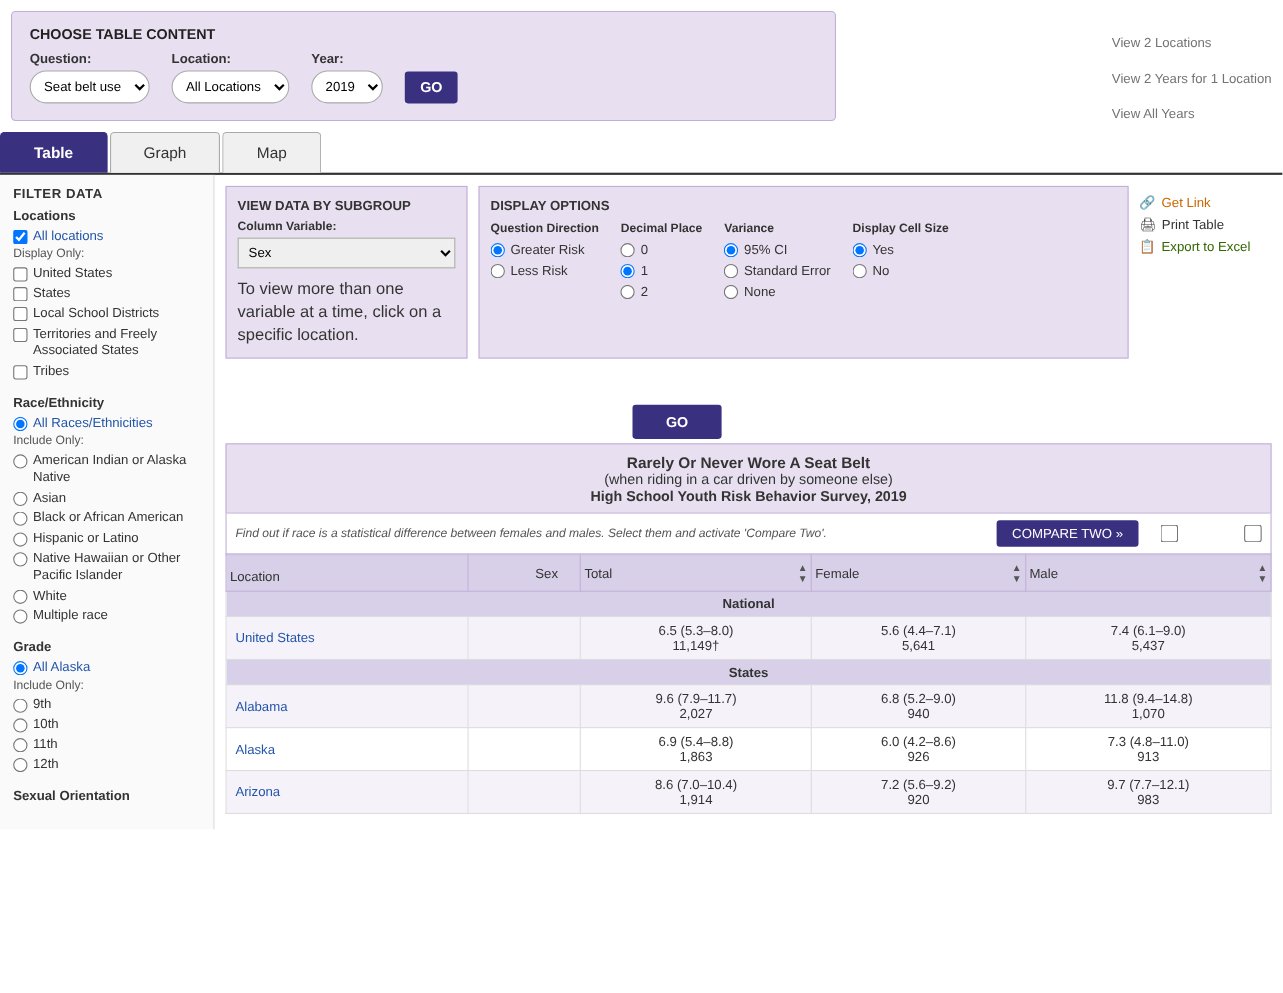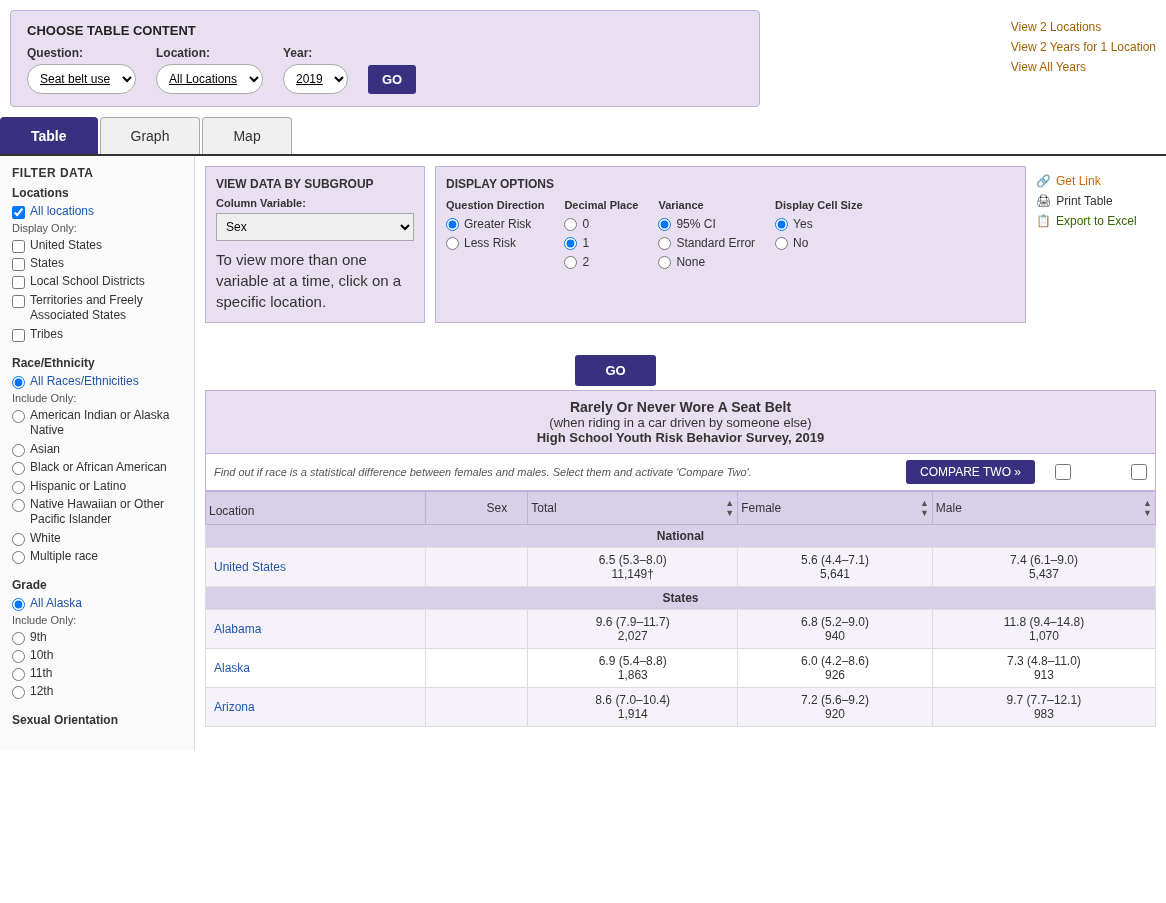--- a/index.html
+++ b/index.html
@@ -5,25 +5,25 @@
     * { box-sizing: border-box; margin: 0; padding: 0; }
     body { font-family: Arial, sans-serif; font-size: 12px; background: #fff; color: #333; width: 1166px; }
 
     
     .top-section { display: flex; justify-content: space-between; padding: 10px; }
     .choose-table { background: #e8e0f0; border: 1px solid #c0b0d8; padding: 12px 16px; border-radius: 4px; flex: 1; max-width: 750px; }
     .choose-table-title { font-weight: bold; font-size: 13px; margin-bottom: 8px; color: #222; }
     .form-row { display: flex; gap: 20px; align-items: flex-end; }
     .form-group { display: flex; flex-direction: column; }
     .form-group label { font-weight: bold; font-size: 12px; margin-bottom: 4px; }
-    .form-group select { padding: 6px 8px; border: 1px solid #aaa; border-radius: 15px; font-size: 12px; appearance: auto; background: #fff; text-decoration: underline; }
+    .form-group select { padding: 6px 8px; border: 1px solid #aaa; border-radius: 15px; font-size: 12px; appearance: auto; background: #fff; }
     .go-btn { background: #3a3080; color: #fff; border: none; padding: 7px 14px; font-size: 13px; font-weight: bold; cursor: pointer; border-radius: 3px; }
 
     .top-links { display: flex; flex-direction: column; gap: 6px; padding: 10px 0 0 20px; }
-    .top-links a { color: #a16207; font-size: 12px; text-decoration: none; }
+    .top-links a { color: #737373; font-size: 12px; text-decoration: none; margin-top: 12px; }
 
     
     .tabs { display: flex; border-bottom: 2px solid #333; margin: 0; }
     .tab { padding: 10px 30px; cursor: pointer; font-size: 14px; border: 1px solid #aaa; border-bottom: none; background: #f0f0f0; color: #333; margin-right: 2px; border-radius: 4px 4px 0 0; }
     .tab.active { background: #3a3080; color: #fff; border-color: #3a3080; font-weight: bold; }
 
     
     .main { display: flex; padding: 0; }
 
     
@@ -234,21 +234,21 @@
       </div>
     </div>
 
     <div class="sidebar-section">
       <div class="sidebar-section-title">Sexual Orientation</div>
     </div>
   </div>
 
   <div class="content">
     <div style="display:flex; gap:0;">
-      <div style="display:flex; flex-direction:column; flex:1; gap:14px;">
+      <div style="display:flex; flex-direction:column; flex:1; gap:24px;">
         <div class="filter-display-row">
 
           <div class="subgroup-box">
             <div class="subgroup-title">VIEW DATA BY SUBGROUP</div>
             <div class="subgroup-label">Column Variable:</div>
             <select class="subgroup-select">
               <option>Sex</option>
             </select>
             <div class="subgroup-note">To view more than one variable at a time, click on a specific location.</div>
           </div>

